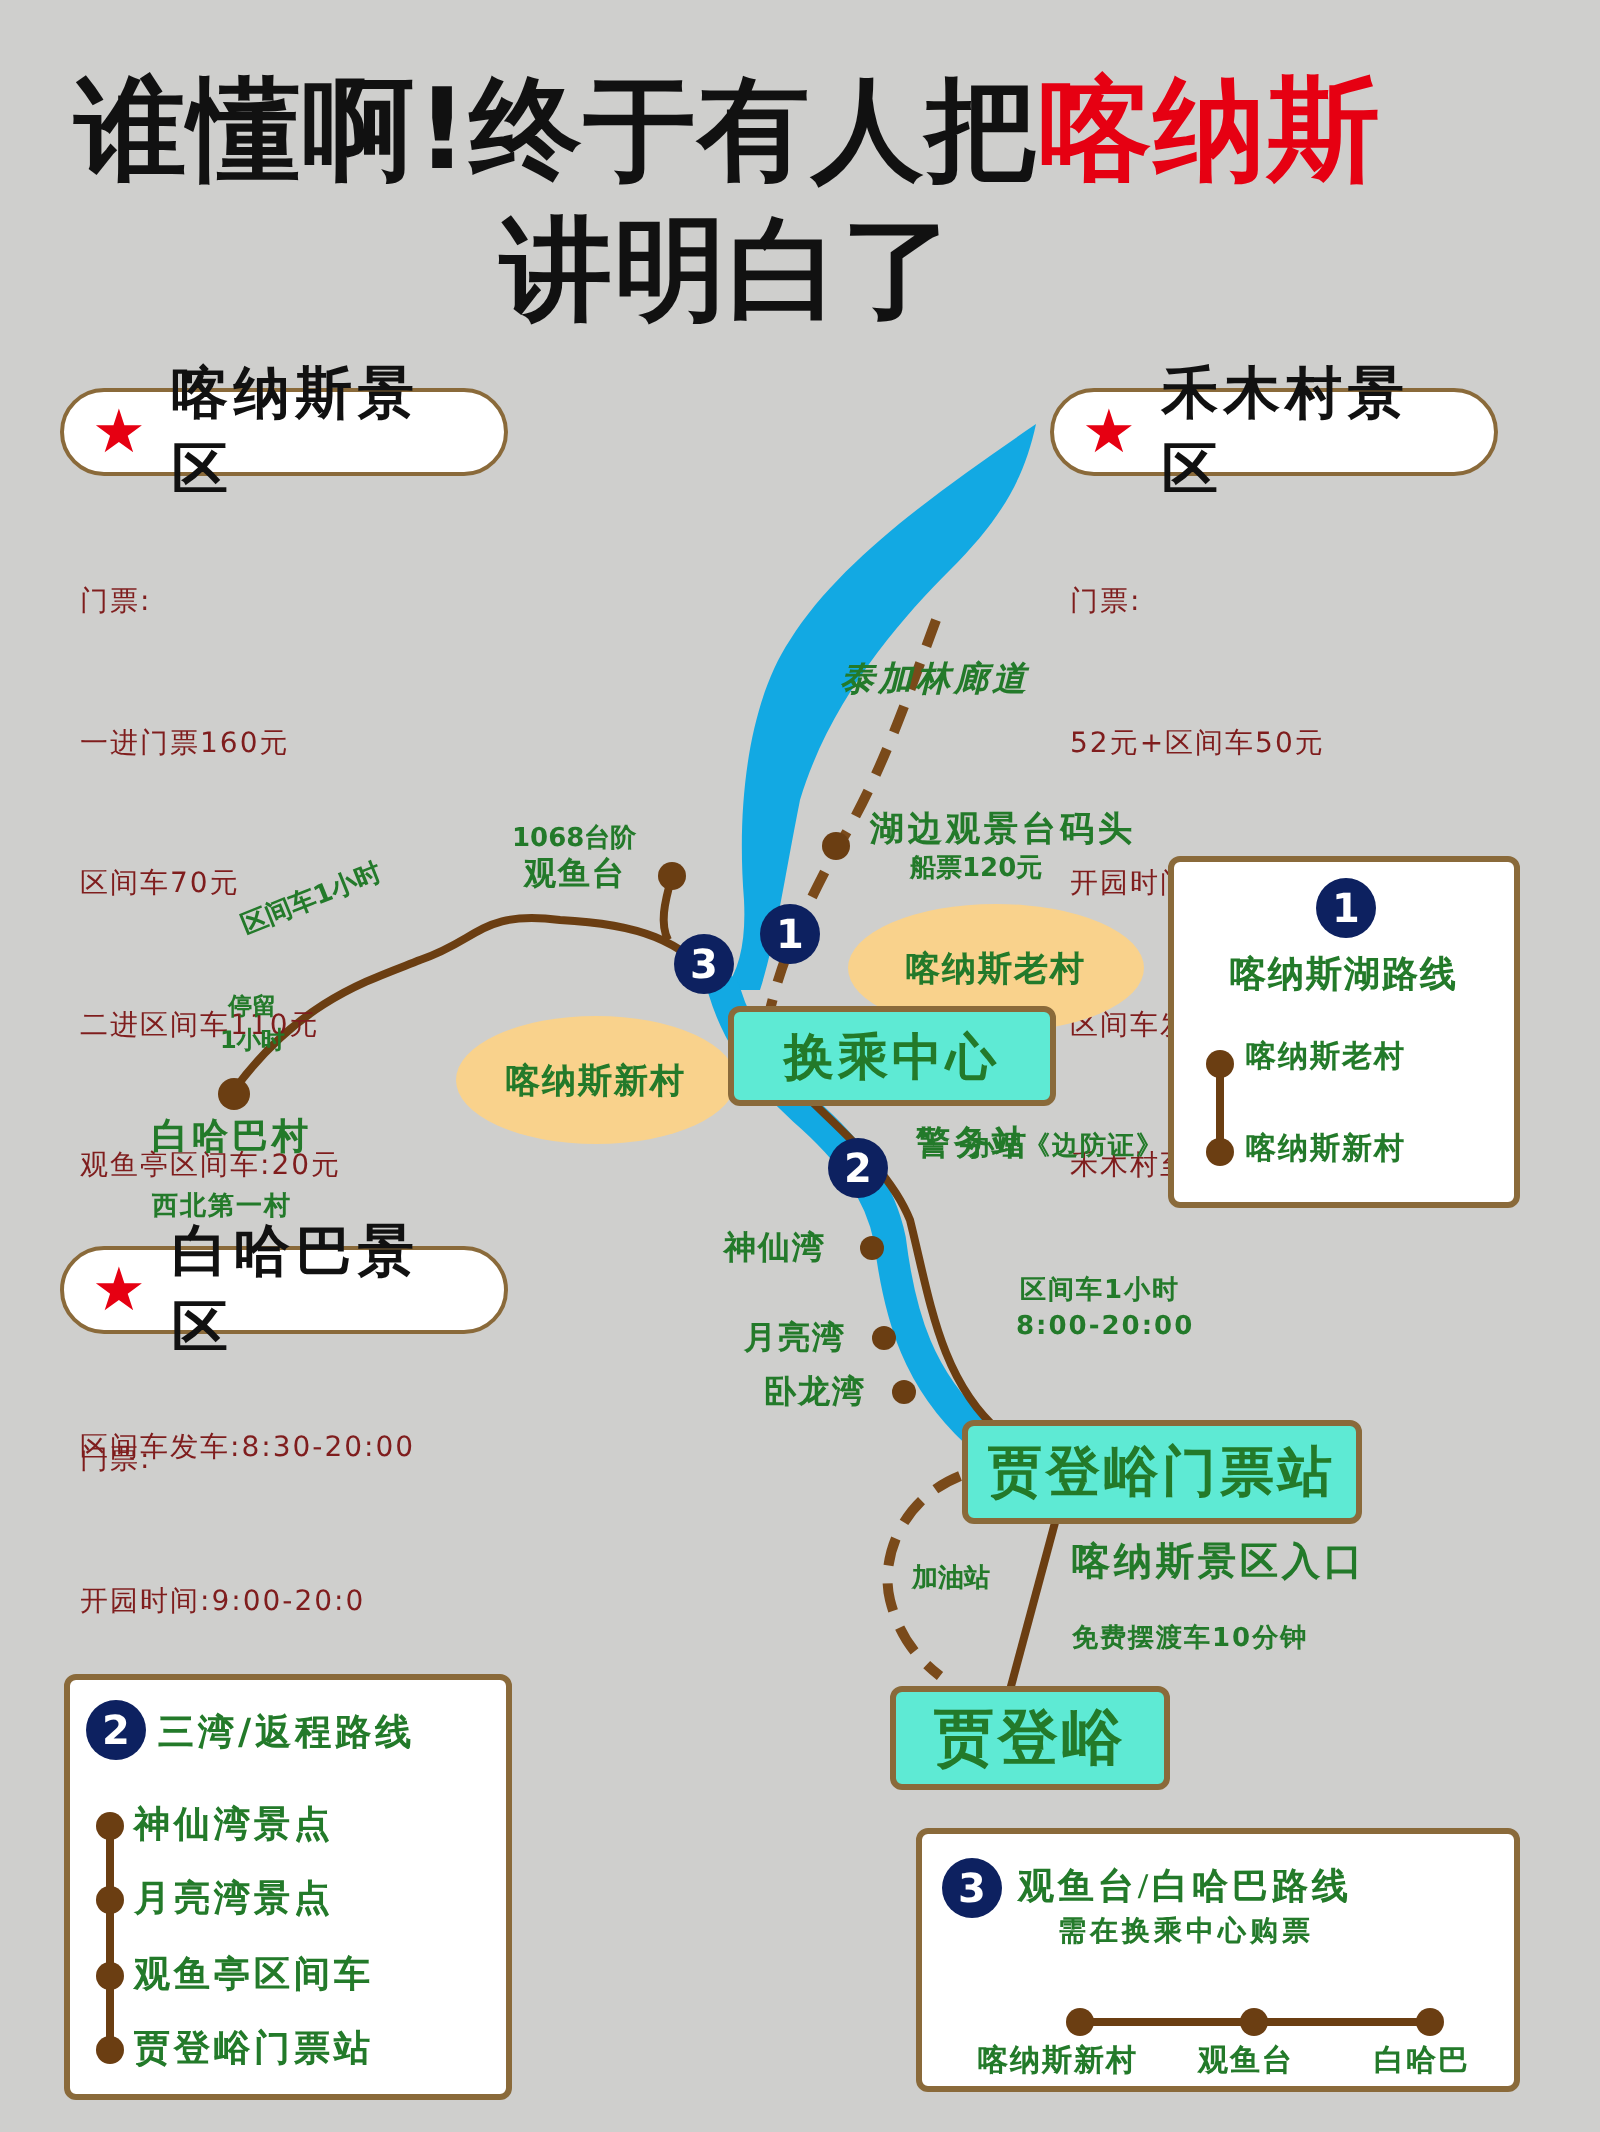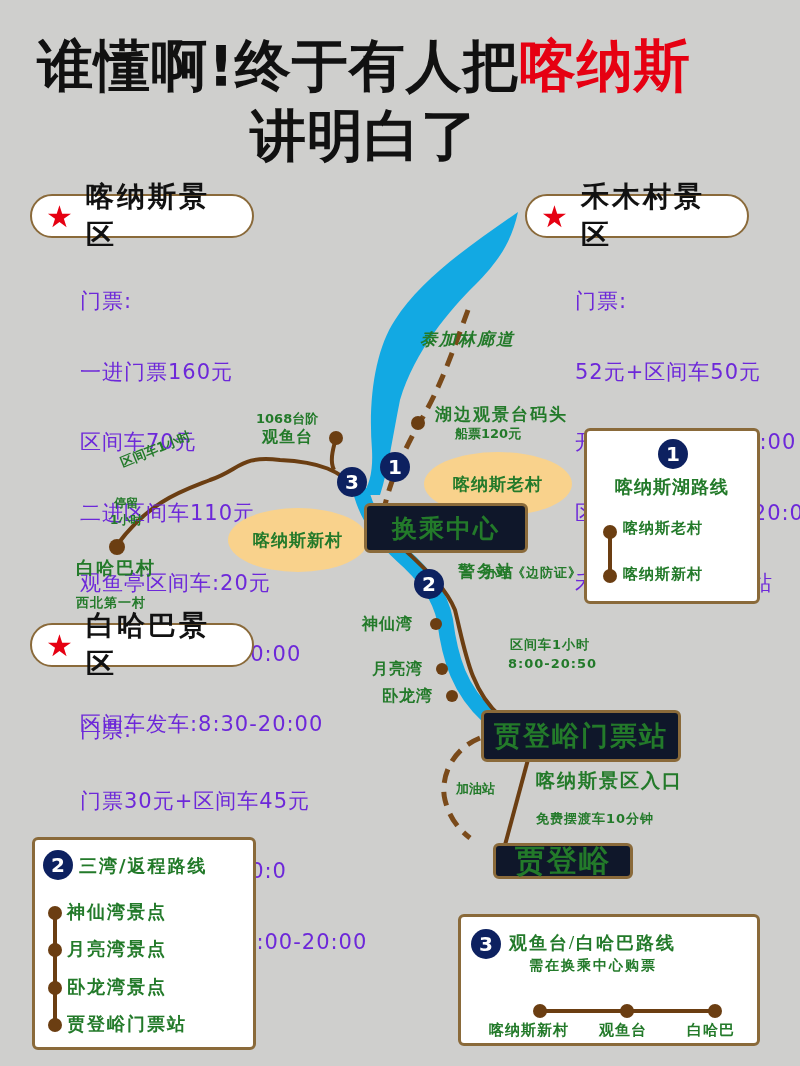--- a/index.html
+++ b/index.html
@@ -4,25 +4,25 @@
 <style>
   html,body{margin:0;padding:0;}
   body{width:800px;height:1066px;background:#cfcfcd;position:relative;overflow:hidden;
        font-family:"DejaVu Sans","Liberation Sans",sans-serif;}
   .abs{position:absolute;}
   .title{left:0;width:728px;text-align:center;font-weight:bold;color:#111;font-size:56px;line-height:1;letter-spacing:1px;}
   .title .red{color:#e60012;}
   .pill{background:#fff;border:2px solid #8a6a3a;border-radius:22px;display:flex;align-items:center;
         padding:0 14px;box-sizing:border-box;height:44px;font-size:28px;font-weight:bold;color:#111;letter-spacing:3px;}
   .pill .star{color:#e60012;font-size:30px;margin-right:10px;}
-  .info{font-size:21px;color:#6d28d9;line-height:23.5px;letter-spacing:1px;white-space:pre;margin-left:40px;}
+  .info{font-size:14px;color:#7f1d1d;line-height:23.5px;letter-spacing:1px;white-space:pre;}
   .g{color:#237a2a;font-weight:bold;}
   .ellipse{background:#f9d28c;border-radius:50%;display:flex;align-items:center;justify-content:center;
            color:#237a2a;font-weight:bold;font-size:17px;letter-spacing:1px;}
-  .box{background:#0f172a;border:3px solid #8a6a3a;border-radius:6px;box-sizing:border-box;display:flex;
+  .box{background:#5eead4;border:3px solid #8a6a3a;border-radius:6px;box-sizing:border-box;display:flex;
        align-items:center;justify-content:center;color:#237a2a;font-weight:bold;letter-spacing:2px;}
   .badge{width:30px;height:30px;border-radius:50%;background:#0d2160;color:#fff;font-weight:bold;
          font-size:20px;display:flex;align-items:center;justify-content:center;}
   .card{background:#fff;border:3px solid #8a6a3a;border-radius:6px;box-sizing:border-box;}
   .dot{width:14px;height:14px;border-radius:50%;background:#6b3e12;}
 </style>
 </head>
 <body>
 
 <div class="abs title" style="top:38px;">
@@ -80,21 +80,20 @@
   <div>区间车发车:8:30-20:00</div>
   <div>禾木村至禾木门票站</div>
 </div>
 
 <div class="abs pill" style="left:30px;top:623px;width:224px;">
   <span class="star">★</span>
     <span>白哈巴景区</span>
 </div>
 <div class="abs info" style="left:40px;top:672px;">
   <div>门票:</div>
-  <div>门票30元+区间车45元</div>
   <div>开园时间:9:00-20:0</div>
   <div>区间车发车时间:9:00-20:00</div>
 </div>
 
 <div class="abs g" style="left:420px;top:328px;font-size:17px;letter-spacing:2px;font-style:italic;">泰加林廊道</div>
 <div class="abs g" style="left:435px;top:403px;font-size:17px;letter-spacing:2px;">湖边观景台码头</div>
 <div class="abs g" style="left:455px;top:425px;font-size:13px;">船票120元</div>
 <div class="abs g" style="left:256px;top:410px;font-size:13px;">1068台阶</div>
 <div class="abs g" style="left:262px;top:427px;font-size:16px;letter-spacing:1px;">观鱼台</div>
 <div class="abs g" style="left:118px;top:455px;font-size:13px;transform:rotate(-22deg);transform-origin:left top;">区间车1小时</div>
@@ -119,27 +118,27 @@
 <div class="abs badge" style="left:414px;top:569px;">2</div>
 
 <div class="abs g" style="left:458px;top:560px;font-size:17px;letter-spacing:2px;">警务站</div>
 <div class="abs g" style="left:484px;top:564px;font-size:13px;letter-spacing:1px;">办理《边防证》</div>
 
 <div class="abs g" style="left:362px;top:614px;font-size:16px;letter-spacing:1px;">神仙湾</div>
 <div class="abs g" style="left:372px;top:659px;font-size:16px;letter-spacing:1px;">月亮湾</div>
 <div class="abs g" style="left:382px;top:686px;font-size:16px;letter-spacing:1px;">卧龙湾</div>
 
 <div class="abs g" style="left:510px;top:636px;font-size:13px;letter-spacing:1px;">区间车1小时</div>
-<div class="abs g" style="left:508px;top:656px;font-size:13px;letter-spacing:1px;">8:00-20:50</div>
+<div class="abs g" style="left:508px;top:656px;font-size:13px;letter-spacing:1px;">8:00-20:00</div>
 
 <div class="abs box" style="left:481px;top:710px;width:200px;height:52px;font-size:27px;">贾登峪门票站</div>
 <div class="abs g" style="left:536px;top:768px;font-size:19px;letter-spacing:2px;">喀纳斯景区入口</div>
 <div class="abs g" style="left:456px;top:780px;font-size:13px;">加油站</div>
 <div class="abs g" style="left:536px;top:810px;font-size:13px;letter-spacing:1px;">免费摆渡车10分钟</div>
-<div class="abs box" style="left:445px;top:843px;width:140px;height:36px;font-size:30px;margin-left:48px;">贾登峪</div>
+<div class="abs box" style="left:445px;top:843px;width:140px;height:52px;font-size:30px;">贾登峪</div>
 
 <div class="abs card" style="left:584px;top:428px;width:176px;height:176px;">
   <div class="abs badge" style="left:71px;top:8px;">1</div>
   <div class="abs g" style="left:0;width:170px;text-align:center;top:44px;font-size:18px;letter-spacing:1px;">喀纳斯湖路线</div>
   <div class="abs" style="left:21px;top:99px;width:4px;height:45px;background:#6b3e12;"></div>
   <div class="abs dot" style="left:16px;top:94px;"></div>
   <div class="abs dot" style="left:16px;top:138px;"></div>
   <div class="abs g" style="left:36px;top:88px;font-size:15px;letter-spacing:1px;">喀纳斯老村</div>
   <div class="abs g" style="left:36px;top:134px;font-size:15px;letter-spacing:1px;">喀纳斯新村</div>
 </div>
@@ -147,21 +146,21 @@
 <div class="abs card" style="left:32px;top:837px;width:224px;height:213px;">
   <div class="abs badge" style="left:8px;top:10px;">2</div>
   <div class="abs g" style="left:44px;top:14px;font-size:18px;letter-spacing:2px;">三湾/返程路线</div>
   <div class="abs" style="left:18px;top:72px;width:4px;height:118px;background:#6b3e12;"></div>
   <div class="abs dot" style="left:13px;top:66px;"></div>
   <div class="abs dot" style="left:13px;top:103px;"></div>
   <div class="abs dot" style="left:13px;top:141px;"></div>
   <div class="abs dot" style="left:13px;top:178px;"></div>
   <div class="abs g" style="left:32px;top:60px;font-size:18px;letter-spacing:2px;">神仙湾景点</div>
   <div class="abs g" style="left:32px;top:97px;font-size:18px;letter-spacing:2px;">月亮湾景点</div>
-  <div class="abs g" style="left:32px;top:135px;font-size:18px;letter-spacing:2px;">卧龙湾景点</div>
+  <div class="abs g" style="left:32px;top:135px;font-size:18px;letter-spacing:2px;">观鱼亭区间车</div>
   <div class="abs g" style="left:32px;top:172px;font-size:18px;letter-spacing:2px;">贾登峪门票站</div>
 </div>
 
 <div class="abs card" style="left:458px;top:914px;width:302px;height:132px;">
   <div class="abs badge" style="left:10px;top:12px;">3</div>
   <div class="abs g" style="left:48px;top:14px;font-size:18px;letter-spacing:2px;font-family:Liberation Serif, serif;">观鱼台/白哈巴路线</div>
   <div class="abs g" style="left:68px;top:40px;font-size:14px;letter-spacing:2px;">需在换乘中心购票</div>
   <div class="abs" style="left:78px;top:92px;width:176px;height:4px;background:#6b3e12;"></div>
   <div class="abs dot" style="left:72px;top:87px;"></div>
   <div class="abs dot" style="left:159px;top:87px;"></div>

